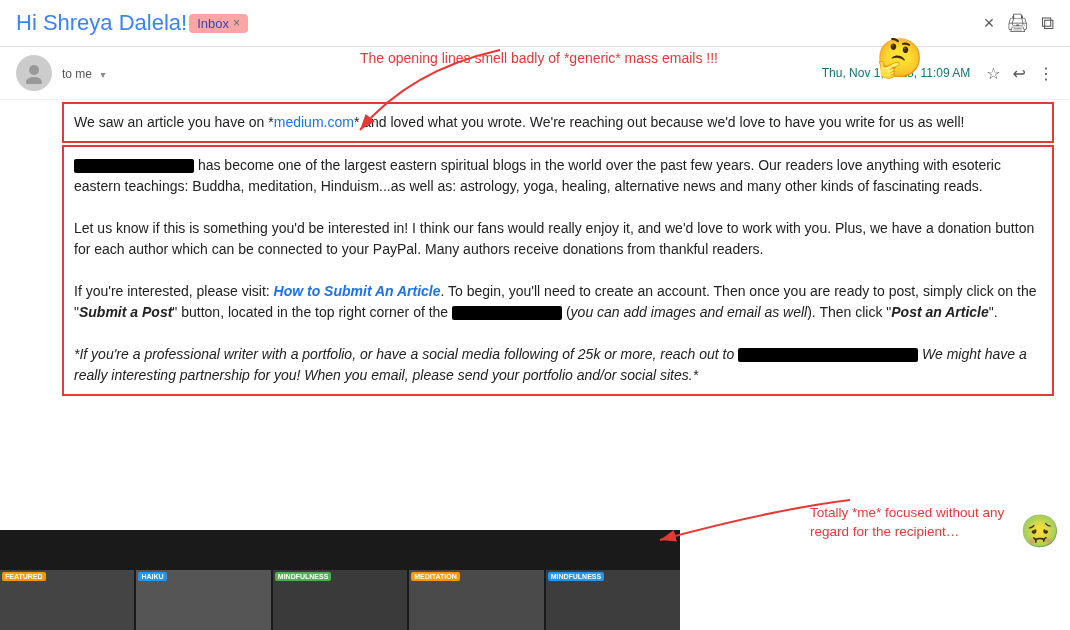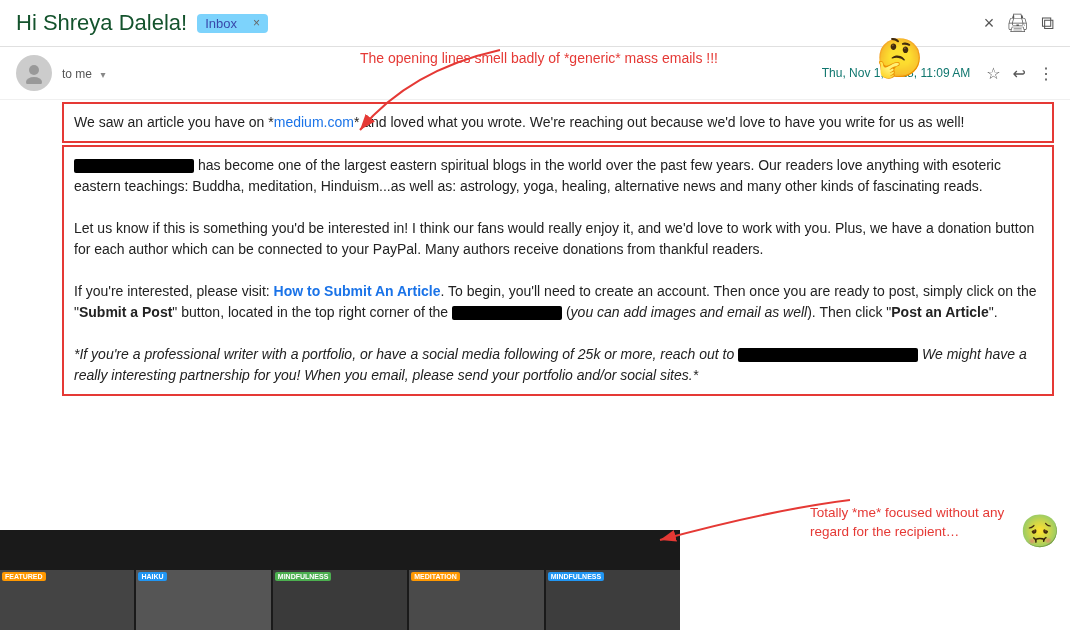--- a/index.html
+++ b/index.html
@@ -15,32 +15,32 @@
     
     .email-header {
       display: flex;
       align-items: center;
       padding: 10px 16px;
       border-bottom: 1px solid #e0e0e0;
     }
     .email-title {
       font-size: 22px;
       font-weight: 400;
-      color: #14532d;
-      margin-right: 10px;
+      color: #3b82f6;
+      margin-right: 2px;
     }
     .inbox-badge {
       display: inline-flex;
       align-items: center;
-      background: #7dd3fc;
+      background: #fca5a5;
       border-radius: 4px;
       padding: 2px 8px;
       font-size: 13px;
       color: #3949ab;
-      gap: 16px;
+      gap: 4px;
     }
     .inbox-badge .close-x {
       cursor: pointer;
       font-size: 12px;
       color: #666;
     }
     .header-actions {
       margin-left: auto;
       display: flex;
       gap: 12px;
@@ -114,20 +114,21 @@
       font-size: 14px;
       color: #222;
       line-height: 1.5;
     }
     .highlight-box a {
       color: #1a73e8;
       text-decoration: none;
     }
     .highlight-box b {
       font-weight: bold;
+      font-style: italic;
     }
 
     
     .redacted {
       display: inline-block;
       background: #000;
       height: 14px;
       border-radius: 2px;
       vertical-align: middle;
     }

